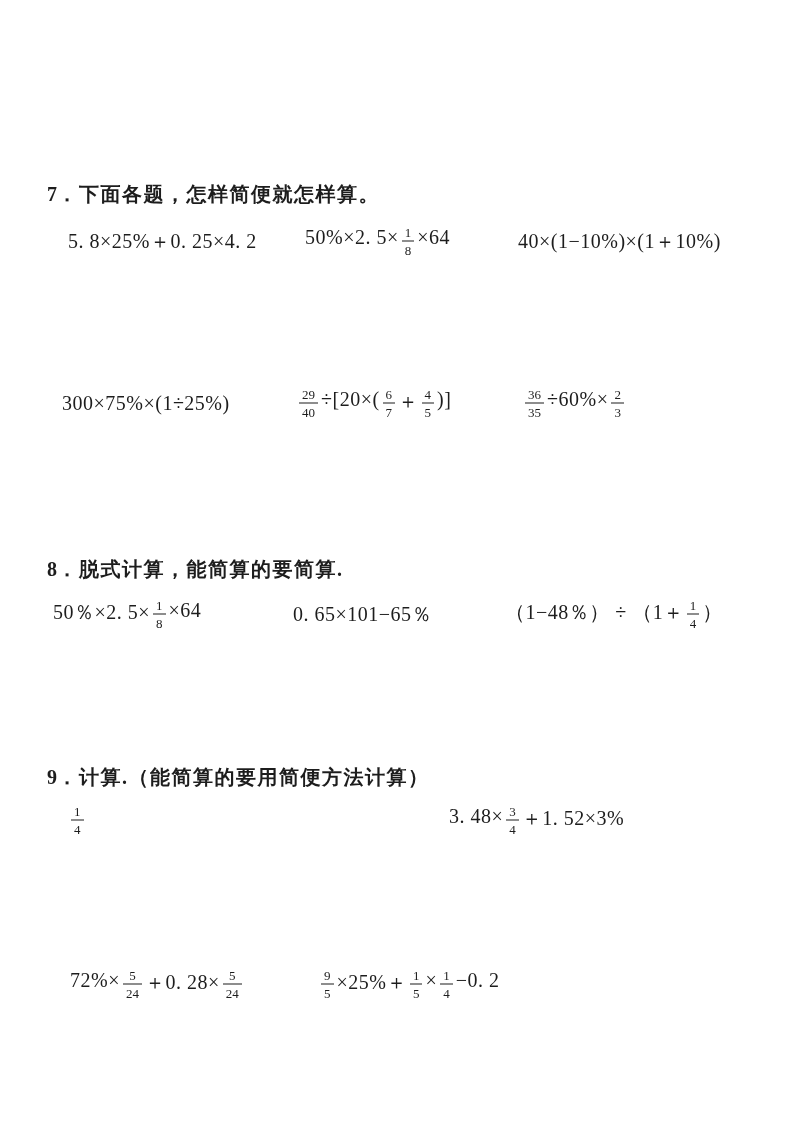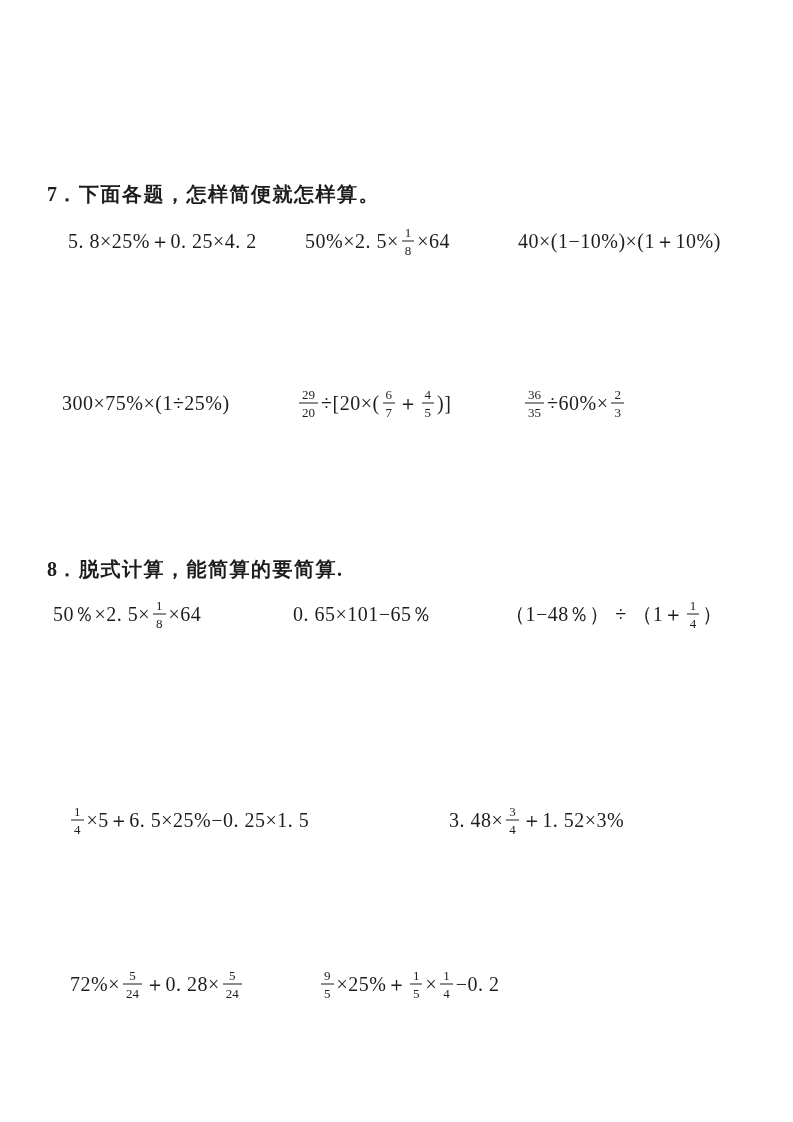--- a/index.html
+++ b/index.html
@@ -25,21 +25,21 @@
   .expr-row {
     position: absolute;
     left: 0;
     width: 100%;
     height: 0;
   }
   .expr {
     position: absolute;
     transform: translateY(-50%);
     display: inline-flex;
-    align-items: center;
+    align-items: flex-start;
     white-space: nowrap;
     font-size: 20px;
     font-weight: 500;
     letter-spacing: 0.5px;
   }
   .frac {
     display: inline-flex;
     flex-direction: column;
     align-items: center;
     line-height: 1;
@@ -72,21 +72,21 @@
         <span>40×(1−10%)×(1＋10%)</span>
       </span>
   </div>
   <div class="expr-row" style="top:403px">
     <span class="expr" style="left:62px">
         <span>300×75%×(1÷25%)</span>
       </span>
     <span class="expr" style="left:296px">
         <span class="frac">
           <span class="fn">29</span>
-          <span class="fd">20</span>
+          <span class="fd">40</span>
         </span>
         <span>÷[20×(</span>
         <span class="frac">
           <span class="fn">6</span>
           <span class="fd">7</span>
         </span>
         <span>＋</span>
         <span class="frac">
           <span class="fn">4</span>
           <span class="fd">5</span>
@@ -124,27 +124,29 @@
     <span class="expr" style="left:505px">
         <span>（1−48％） ÷ （1＋</span>
         <span class="frac">
           <span class="fn">1</span>
           <span class="fd">4</span>
         </span>
         <span>）</span>
       </span>
   </div>
 
+  <h2 class="q-head" style="top:764px">
+    <span class="q-label">9．</span><span>计算.（能简算的要用简便方法计算）</span>
+  </h2>
   <div class="expr-row" style="top:820px">
     <span class="expr" style="left:68px">
         <span class="frac">
           <span class="fn">1</span>
           <span class="fd">4</span>
         </span>
-        <span>×5＋6. 5×25%−0. 25×1. 5</span>
       </span>
     <span class="expr" style="left:449px">
         <span>3. 48×</span>
         <span class="frac">
           <span class="fn">3</span>
           <span class="fd">4</span>
         </span>
         <span>＋1. 52×3%</span>
       </span>
   </div>

